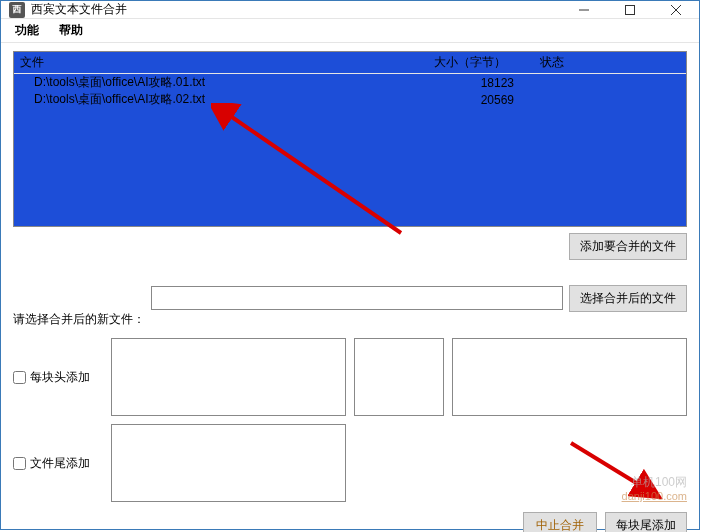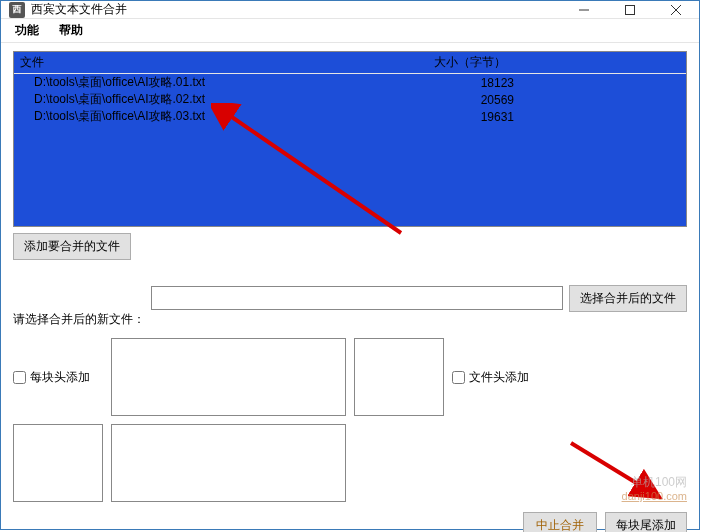--- a/index.html
+++ b/index.html
@@ -99,21 +99,21 @@
   }
   .file-row {
     display: flex;
     height: 17px;
     align-items: center;
     font-size: 12px;
   }
   .file-row .col-file { padding-left: 20px; }
   .row-add {
     display: flex;
-    justify-content: flex-start;
+    justify-content: flex-end;
     margin-top: 6px;
   }
   .btn {
     border: 1px solid #adadad;
     background: #e1e1e1;
     padding: 4px 10px;
     font-size: 12px;
     font-family: inherit;
     min-height: 26px;
     display: inline-flex;
@@ -214,37 +214,33 @@
     <div class="menu-item">功能</div>
     <div class="menu-item">帮助</div>
   </div>
 
   <div class="content">
 
     <div class="file-list">
       <div class="file-list-header">
         <div class="col-file">文件</div>
         <div class="col-size" style="text-align:left">大小（字节）</div>
+        <div class="col-status">状态</div>
       </div>
       <div class="file-list-body">
         <div class="file-row">
           <div class="col-file">D:\tools\桌面\office\AI攻略.01.txt</div>
           <div class="col-size">18123</div>
           <div class="col-status"></div>
         </div>
         <div class="file-row">
           <div class="col-file">D:\tools\桌面\office\AI攻略.02.txt</div>
           <div class="col-size">20569</div>
           <div class="col-status"></div>
         </div>
-        <div class="file-row">
-          <div class="col-file">D:\tools\桌面\office\AI攻略.03.txt</div>
-          <div class="col-size">19631</div>
-          <div class="col-status"></div>
-        </div>
       </div>
     </div>
 
     <div class="row-add">
       <button class="btn">添加要合并的文件</button>
     </div>
 
     <div class="row-output">
       <label>请选择合并后的新文件：</label>
       <input type="text" value="" style="">
@@ -253,26 +249,26 @@
 
     <div class="blocks">
       <label class="chk-wrap">
         <input type="checkbox" style="">
         <span>每块头添加</span>
       </label>
       <div class="textarea-box"></div>
 
       <div class="textarea-box"></div>
 
+      <div class="textarea-box"></div>
+
       <label class="chk-wrap">
         <input type="checkbox" style="">
-        <span>文件头添加</span>
+        <span>文件尾添加</span>
       </label>
-      <div class="textarea-box"></div>
-
       <div class="textarea-box"></div>
     </div>
 
     <div class="bottom-row">
       <button class="btn" disabled="">中止合并</button>
       <button class="btn">每块尾添加</button>
     </div>
 
     <svg class="arrow" style="left:210px; top:60px;" width="200" height="140">
       <defs>

